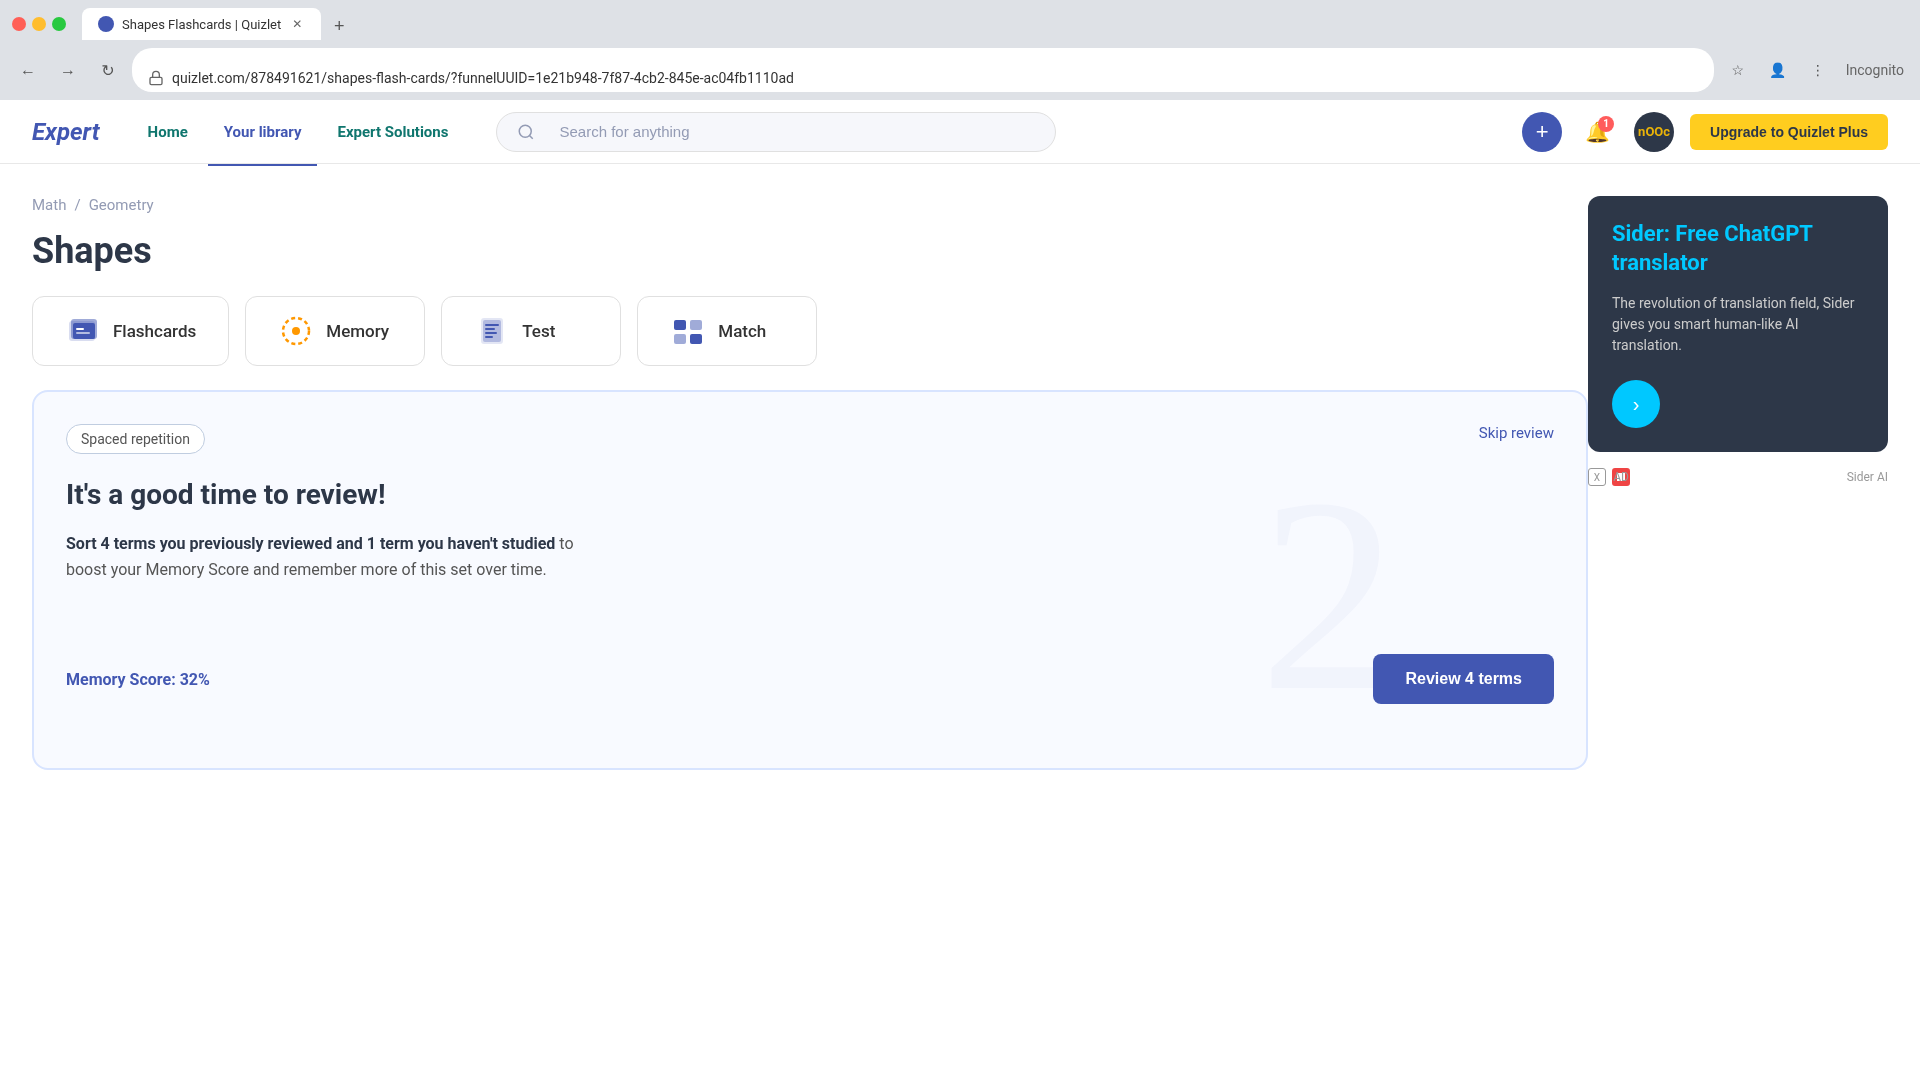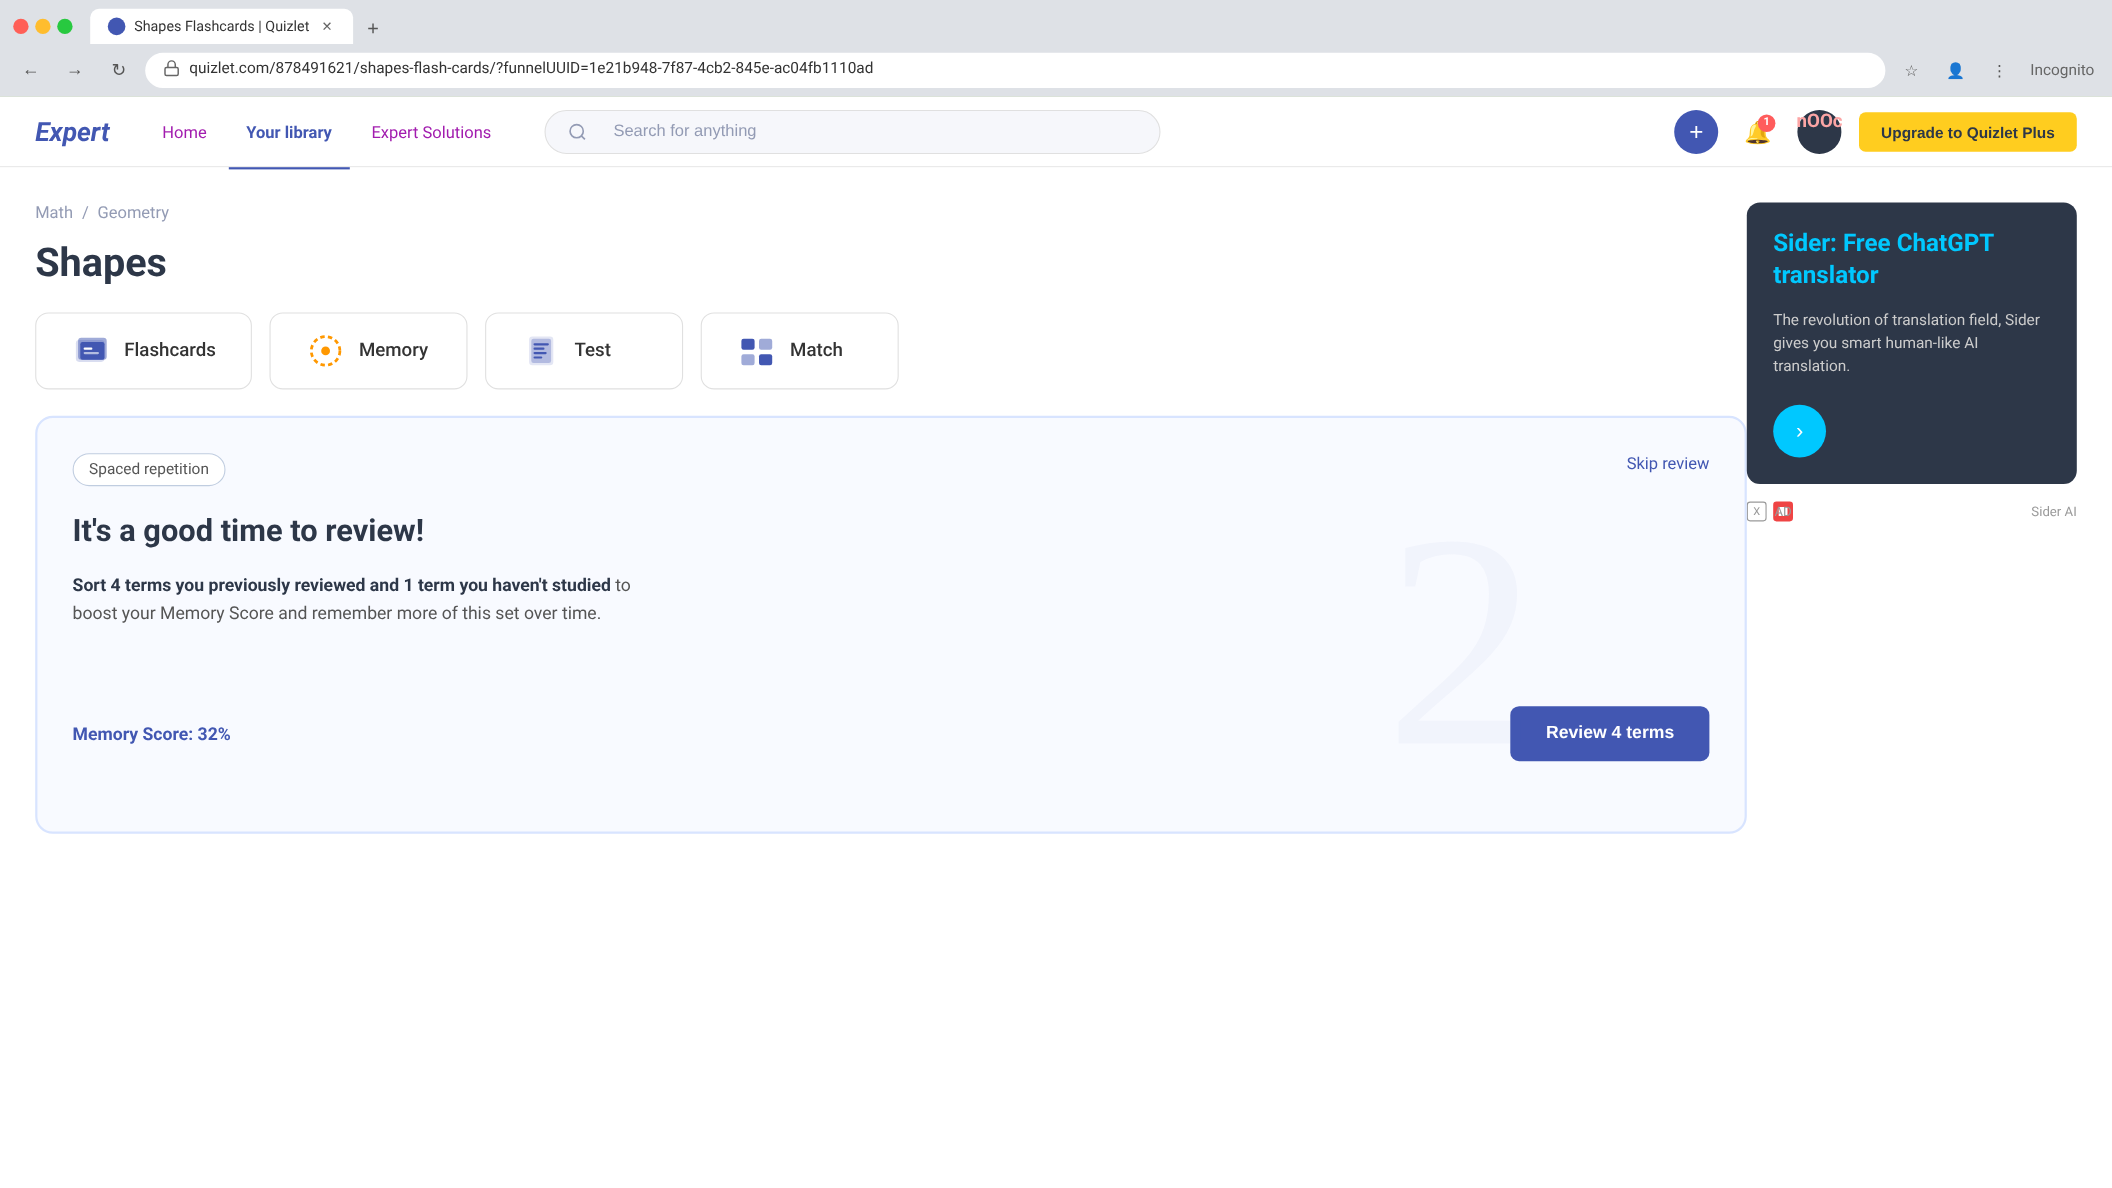--- a/index.html
+++ b/index.html
@@ -14,44 +14,44 @@
     .browser-btn.min { background: #ffbd2e; }
     .browser-btn.max { background: #28c940; }
     .browser-tabs { display: flex; align-items: flex-end; gap: 4px; margin-left: 8px; }
     .browser-tab { display: flex; align-items: center; gap: 8px; background: #fff; padding: 8px 16px; border-radius: 8px 8px 0 0; font-size: 13px; color: #333; min-width: 200px; max-width: 240px; cursor: pointer; }
     .browser-tab .favicon { width: 16px; height: 16px; background: #4257b2; border-radius: 50%; flex-shrink: 0; }
     .browser-tab .tab-title { flex: 1; overflow: hidden; text-overflow: ellipsis; white-space: nowrap; font-size: 13px; }
     .browser-tab .tab-close { width: 16px; height: 16px; display: flex; align-items: center; justify-content: center; border-radius: 50%; color: #666; font-size: 12px; }
     .new-tab-btn { width: 28px; height: 28px; display: flex; align-items: center; justify-content: center; border-radius: 50%; cursor: pointer; font-size: 18px; color: #555; background: transparent; border: none; }
     .browser-nav { display: flex; align-items: center; gap: 8px; padding: 8px 12px; background: #dee1e6; }
     .nav-btn { width: 32px; height: 32px; display: flex; align-items: center; justify-content: center; border-radius: 50%; cursor: pointer; color: #555; font-size: 16px; background: transparent; border: none; }
-    .address-bar { flex: 1; background: #fff; border-radius: 20px; padding: 6px 16px; display: flex; align-items: flex-start; gap: 8px; font-size: 14px; color: #333; height: 32px; }
+    .address-bar { flex: 1; background: #fff; border-radius: 20px; padding: 6px 16px; display: flex; align-items: flex-end; gap: 8px; font-size: 14px; color: #333; height: 44px; }
     .address-bar .url-text { flex: 1; font-size: 14px; color: #333; }
     .browser-actions { display: flex; align-items: center; gap: 8px; }
     .browser-action-btn { width: 32px; height: 32px; display: flex; align-items: center; justify-content: center; border-radius: 50%; cursor: pointer; color: #555; font-size: 14px; }
 
     
     .app-wrapper { background: #fff; }
 
     
     .navbar { display: flex; align-items: center; padding: 0 32px; height: 64px; border-bottom: 1px solid #e8e8e8; background: #fff; gap: 32px; }
     .logo { display: flex; align-items: center; gap: 4px; cursor: pointer; }
     .logo-text { font-size: 24px; font-weight: 700; color: #4257b2; font-style: italic; }
     .nav-links { display: flex; align-items: center; gap: 4px; }
-    .nav-link { padding: 8px 16px; font-size: 15px; color: #a21caf; cursor: pointer; text-decoration: none; border-radius: 6px; position: relative; }
+    .nav-link { padding: 8px 16px; font-size: 15px; color: #0f766e; cursor: pointer; text-decoration: none; border-radius: 6px; position: relative; font-weight: bold; }
     .nav-link.active { color: #4257b2; font-weight: 700; }
     .nav-link.active::after { content: ''; position: absolute; bottom: -17px; left: 0; right: 0; height: 2px; background: #4257b2; }
     .search-bar { flex: 1; max-width: 560px; display: flex; align-items: center; gap: 24px; background: #f6f7fb; border: 1px solid #e0e0e0; border-radius: 24px; padding: 10px 20px; cursor: text; }
     .search-bar input { background: transparent; border: none; outline: none; font-size: 15px; color: #333; flex: 1; width: 100%; }
     .search-bar input::placeholder { color: #939bb4; }
     .nav-right { display: flex; align-items: center; gap: 16px; margin-left: auto; }
     .add-btn { width: 40px; height: 40px; border-radius: 50%; background: #4257b2; color: #fff; display: flex; align-items: center; justify-content: center; font-size: 22px; cursor: pointer; border: none; }
     .notif-btn { width: 40px; height: 40px; border-radius: 50%; background: transparent; color: #555; display: flex; align-items: center; justify-content: center; font-size: 20px; cursor: pointer; position: relative; }
     .notif-badge { position: absolute; top: 4px; right: 4px; width: 16px; height: 16px; background: #ff5c5c; border-radius: 50%; font-size: 10px; color: #fff; display: flex; align-items: center; justify-content: center; font-weight: 700; }
-    .avatar { width: 40px; height: 40px; border-radius: 50%; background: #2d3748; color: #fca5a5; display: flex; justify-content: center; font-size: 17px; font-weight: 700; cursor: pointer; }
+    .avatar { width: 40px; height: 40px; border-radius: 50%; background: #2d3748; color: #eab308; display: flex; align-items: center; justify-content: center; font-size: 13px; font-weight: 700; cursor: pointer; }
     .upgrade-btn { background: #ffcd1f; color: #2d3748; font-weight: 700; font-size: 14px; padding: 10px 20px; border-radius: 6px; border: none; cursor: pointer; white-space: nowrap; }
 
     
     .main-content { display: flex; padding: 32px; max-width: 1920px; }
     .content-left { flex: 1; }
 
     
     .breadcrumb { display: flex; align-items: center; gap: 8px; font-size: 15px; color: #939bb4; margin-bottom: 16px; }
     .breadcrumb a { color: #939bb4; text-decoration: none; cursor: pointer; }
     .breadcrumb span { color: #939bb4; }

